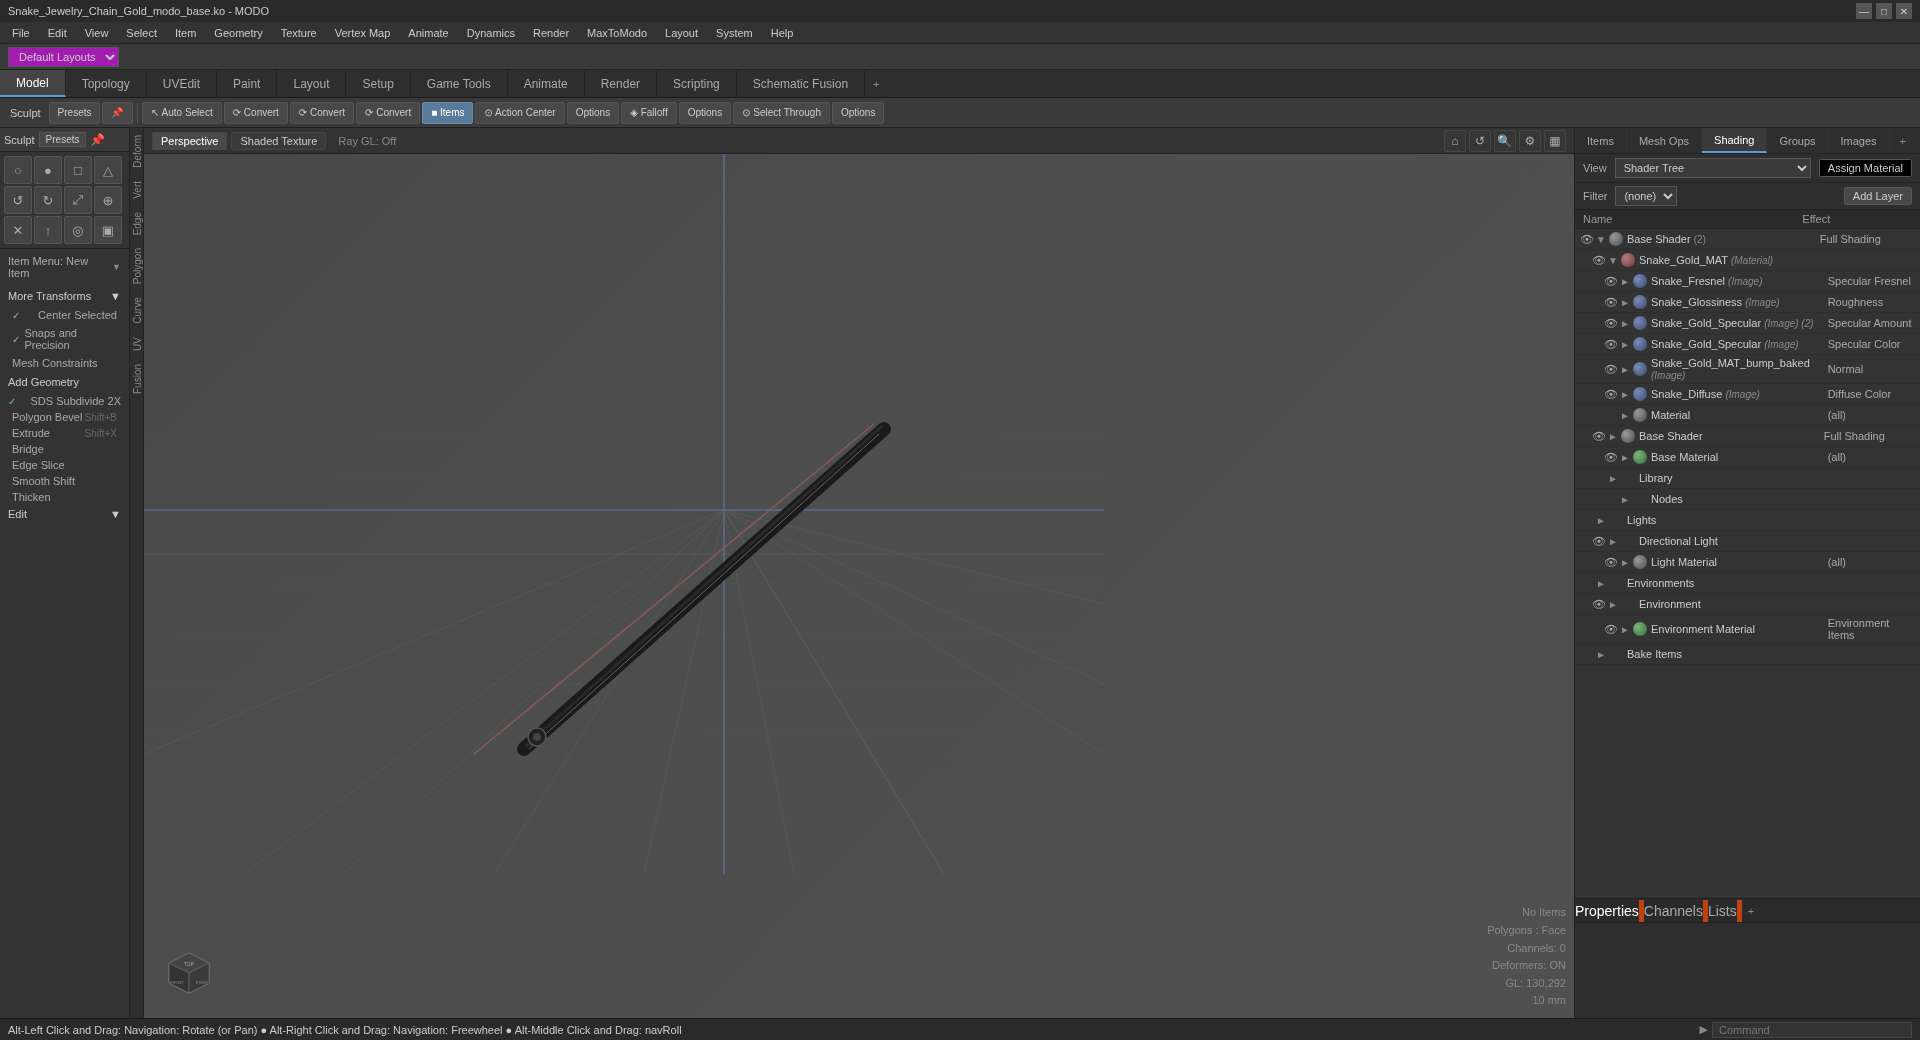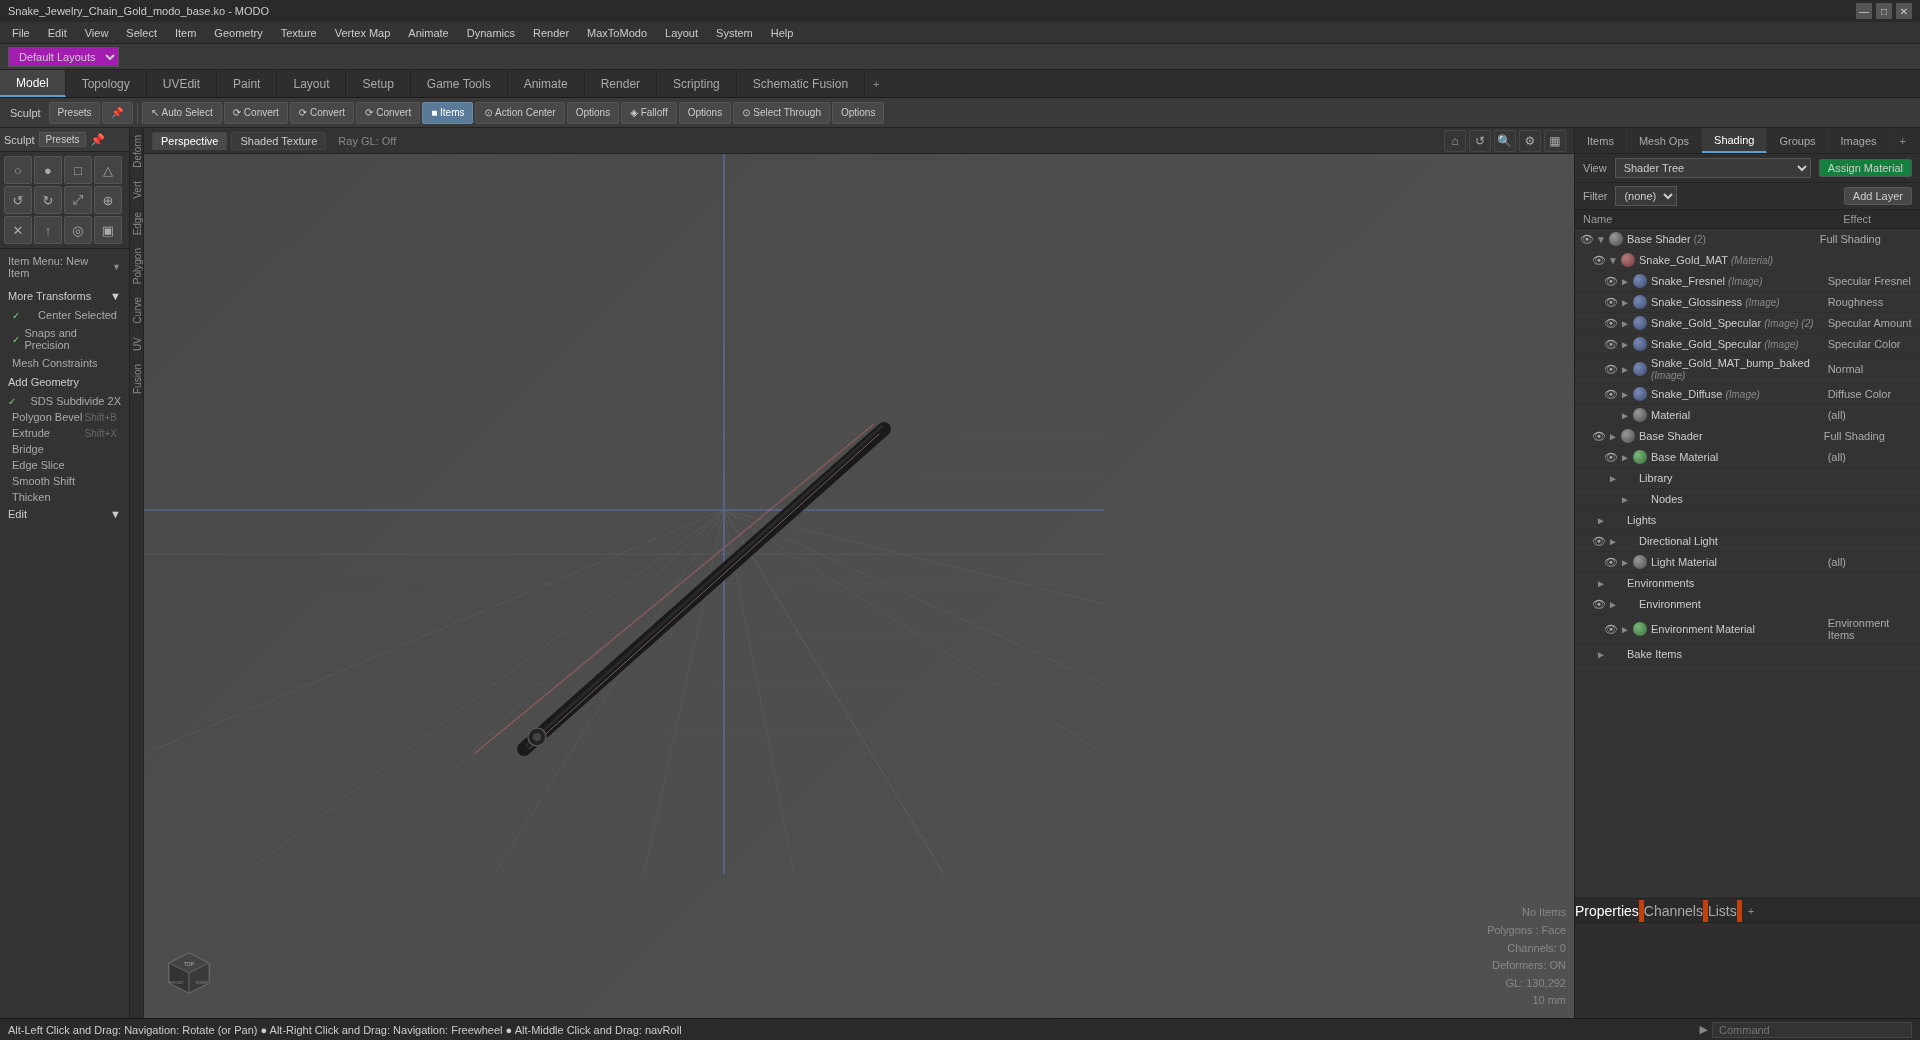--- a/index.html
+++ b/index.html
@@ -79,27 +79,27 @@
 
     
     #right-panel { width: 346px; background: #333; border-left: 1px solid #222; display: flex; flex-direction: column; }
     #right-tabs { background: #2e2e2e; height: 26px; display: flex; align-items: center; border-bottom: 1px solid #222; }
     .right-tab { padding: 4px 12px; font-size: 11px; color: #aaa; cursor: pointer; border-right: 1px solid #333; height: 100%; display: flex; align-items: center; }
     .right-tab.active { color: #fff; background: #3a3a3a; border-bottom: 2px solid #5a9fd4; }
     .right-tab-add { padding: 4px 8px; color: #888; cursor: pointer; margin-left: 2px; }
     #shader-tree-header { background: #2e2e2e; padding: 4px 8px; display: flex; align-items: center; gap: 8px; border-bottom: 1px solid #222; }
     .st-label { font-size: 11px; color: #aaa; }
     .st-dropdown { background: #3a3a3a; border: 1px solid #555; color: #ccc; font-size: 11px; padding: 2px 4px; flex: 1; }
-    .st-button { background: #15803d; border: 1px solid #555; color: #ccc; font-size: 11px; padding: 2px 8px; cursor: pointer; border-radius: 2px; }
+    .st-button { background: #000000; border: 1px solid #555; color: #ccc; font-size: 11px; padding: 2px 8px; cursor: pointer; border-radius: 2px; }
     #filter-row { background: #2e2e2e; padding: 3px 8px; display: flex; align-items: center; gap: 8px; border-bottom: 1px solid #222; }
     .filter-dropdown { background: #3a3a3a; border: 1px solid #555; color: #ccc; font-size: 11px; padding: 2px 4px; }
     .add-layer-btn { background: #484848; border: 1px solid #555; color: #ccc; font-size: 11px; padding: 2px 8px; cursor: pointer; border-radius: 2px; margin-left: auto; }
     #shader-tree-cols { background: #2a2a2a; padding: 3px 8px; display: flex; border-bottom: 1px solid #222; font-size: 11px; color: #999; }
     .col-name { flex: 2; }
-    .col-effect { flex: 1; text-align: center; }
+    .col-effect { flex: 1; text-align: left; }
     #shader-tree-content { flex: 1; overflow-y: auto; background: #333; }
     .tree-row { display: flex; align-items: center; padding: 2px 4px; border-bottom: 1px solid #2e2e2e; cursor: pointer; min-height: 20px; }
     .tree-eye { width: 16px; height: 16px; display: flex; align-items: center; justify-content: center; color: #aaa; font-size: 11px; cursor: pointer; flex-shrink: 0; }
     .tree-arrow { width: 12px; height: 12px; display: flex; align-items: center; justify-content: center; color: #888; font-size: 10px; cursor: pointer; flex-shrink: 0; }
     .tree-icon { width: 14px; height: 14px; border-radius: 50%; flex-shrink: 0; margin: 0 2px; }
     .tree-name { flex: 2; font-size: 11px; color: #ccc; padding-left: 2px; }
     .tree-name .type-tag { color: #888; font-style: italic; font-size: 10px; }
     .tree-effect { flex: 1; font-size: 11px; color: #aaa; }
 
     

